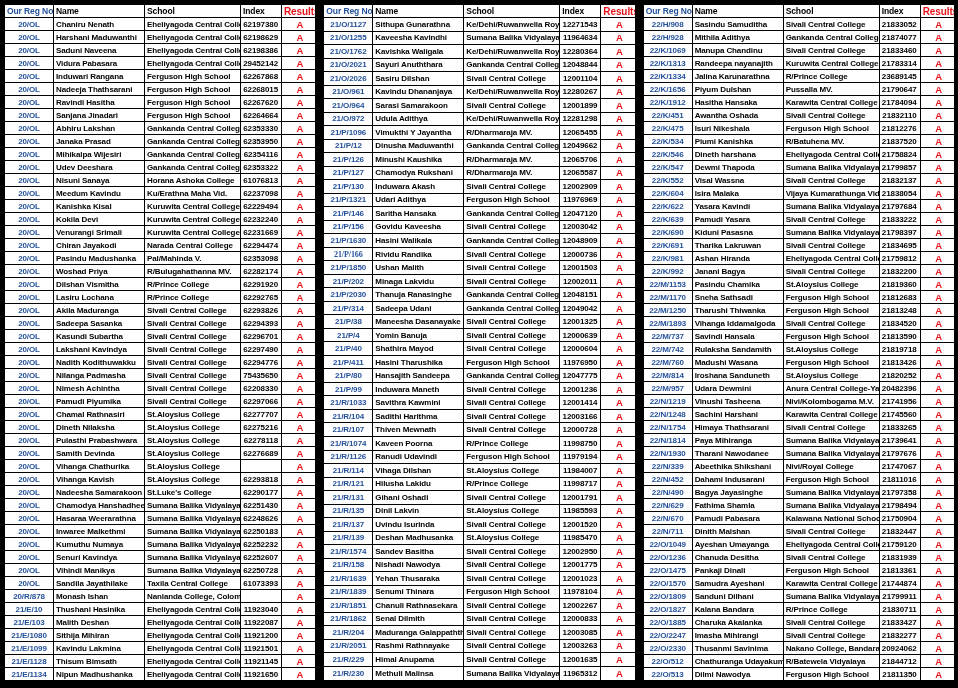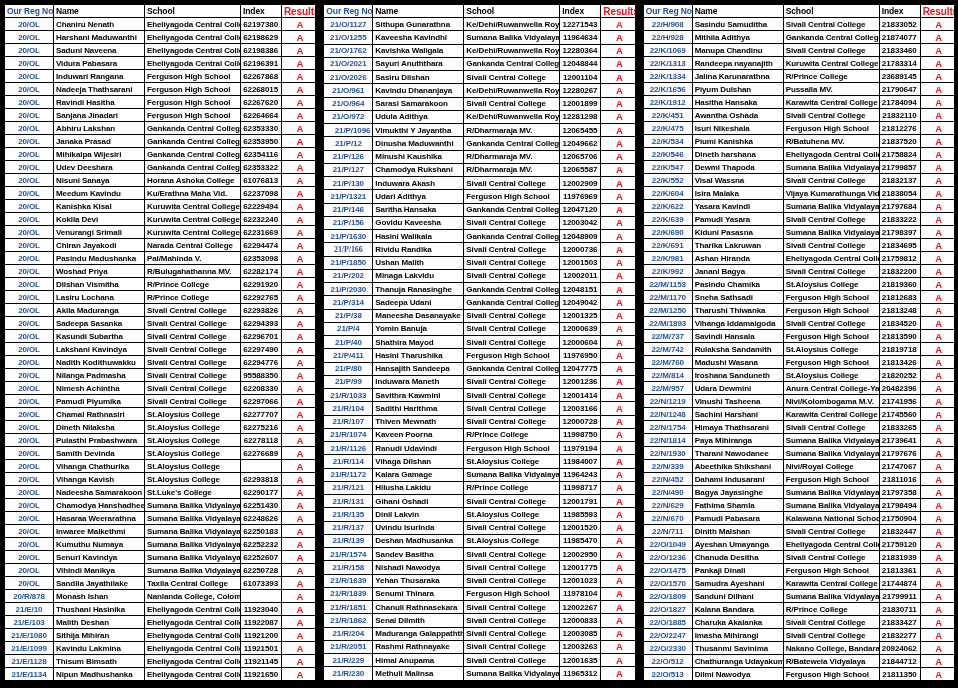--- a/index.html
+++ b/index.html
@@ -80,21 +80,21 @@
             <td class="c-reg" style="color: rgb(36, 81, 155);">20/OL</td>
             <td class="c-name">Saduni Naveena</td>
             <td class="c-school">Eheliyagoda Central College</td>
             <td class="c-index">62198386</td>
             <td class="c-result" style="color: rgb(232, 20, 28);">A</td>
           </tr>
           <tr>
             <td class="c-reg" style="color: rgb(36, 81, 155);">20/OL</td>
             <td class="c-name">Vidura Pabasara</td>
             <td class="c-school">Eheliyagoda Central College</td>
-            <td class="c-index">62196391</td>
+            <td class="c-index">29452142</td>
             <td class="c-result" style="color: rgb(232, 20, 28);">A</td>
           </tr>
           <tr>
             <td class="c-reg" style="color: rgb(36, 81, 155);">20/OL</td>
             <td class="c-name">Induwari Rangana</td>
             <td class="c-school">Ferguson High School</td>
             <td class="c-index">62267868</td>
             <td class="c-result" style="color: rgb(232, 20, 28);">A</td>
           </tr>
           <tr>
@@ -248,21 +248,21 @@
             <td class="c-reg" style="color: rgb(36, 81, 155);">20/OL</td>
             <td class="c-name">Nadith Kodithuwakku</td>
             <td class="c-school">Sivali Central College</td>
             <td class="c-index">62294776</td>
             <td class="c-result" style="color: rgb(232, 20, 28);">A</td>
           </tr>
           <tr>
             <td class="c-reg" style="color: rgb(36, 81, 155);">20/OL</td>
             <td class="c-name">Nilanga Padmasha</td>
             <td class="c-school">Sivali Central College</td>
-            <td class="c-index">95588350</td>
+            <td class="c-index">75435650</td>
             <td class="c-result" style="color: rgb(232, 20, 28);">A</td>
           </tr>
           <tr>
             <td class="c-reg" style="color: rgb(36, 81, 155);">20/OL</td>
             <td class="c-name">Nimesh Achintha</td>
             <td class="c-school">Sivali Central College</td>
             <td class="c-index">62208330</td>
             <td class="c-result" style="color: rgb(232, 20, 28);">A</td>
           </tr>
           <tr>
@@ -492,21 +492,21 @@
             <td class="c-result" style="color: rgb(232, 20, 28);">A</td>
           </tr>
           <tr>
             <td class="c-reg" style="color: rgb(36, 81, 155);">21/O/972</td>
             <td class="c-name">Udula Adithya</td>
             <td class="c-school">Ke/Dehi/Ruwanwella Royal</td>
             <td class="c-index">12281298</td>
             <td class="c-result" style="color: rgb(232, 20, 28);">A</td>
           </tr>
           <tr>
-            <td class="c-reg" style="color: rgb(36, 81, 155); text-align: right;">21/P/1096</td>
+            <td class="c-reg" style="color: rgb(36, 81, 155);">21/P/1096</td>
             <td class="c-name">Vimukthi Y Jayantha</td>
             <td class="c-school">R/Dharmaraja MV.</td>
             <td class="c-index">12065455</td>
             <td class="c-result" style="color: rgb(232, 20, 28);">A</td>
           </tr>
           <tr>
             <td class="c-reg" style="color: rgb(36, 81, 155);">21/P/12</td>
             <td class="c-name">Dinusha Maduwanthi</td>
             <td class="c-school">Gankanda Central College</td>
             <td class="c-index">12049662</td>
@@ -671,27 +671,20 @@
             <td class="c-name">Ranudi Udavindi</td>
             <td class="c-school">Ferguson High School</td>
             <td class="c-index">11979194</td>
             <td class="c-result" style="color: rgb(232, 20, 28);">A</td>
           </tr>
           <tr>
             <td class="c-reg" style="color: rgb(36, 81, 155);">21/R/114</td>
             <td class="c-name">Vihaga Dilshan</td>
             <td class="c-school">St.Aloysius College</td>
             <td class="c-index">11984007</td>
-            <td class="c-result" style="color: rgb(232, 20, 28);">A</td>
-          </tr>
-          <tr>
-            <td class="c-reg" style="color: rgb(36, 81, 155);">21/R/1172</td>
-            <td class="c-name">Kalara Gamage</td>
-            <td class="c-school">Sumana Balika Vidyalaya</td>
-            <td class="c-index">11964243</td>
             <td class="c-result" style="color: rgb(232, 20, 28);">A</td>
           </tr>
           <tr>
             <td class="c-reg" style="color: rgb(36, 81, 155);">21/R/121</td>
             <td class="c-name">Hilusha Lakidu</td>
             <td class="c-school">R/Prince College</td>
             <td class="c-index">11998717</td>
             <td class="c-result" style="color: rgb(232, 20, 28);">A</td>
           </tr>
           <tr>

